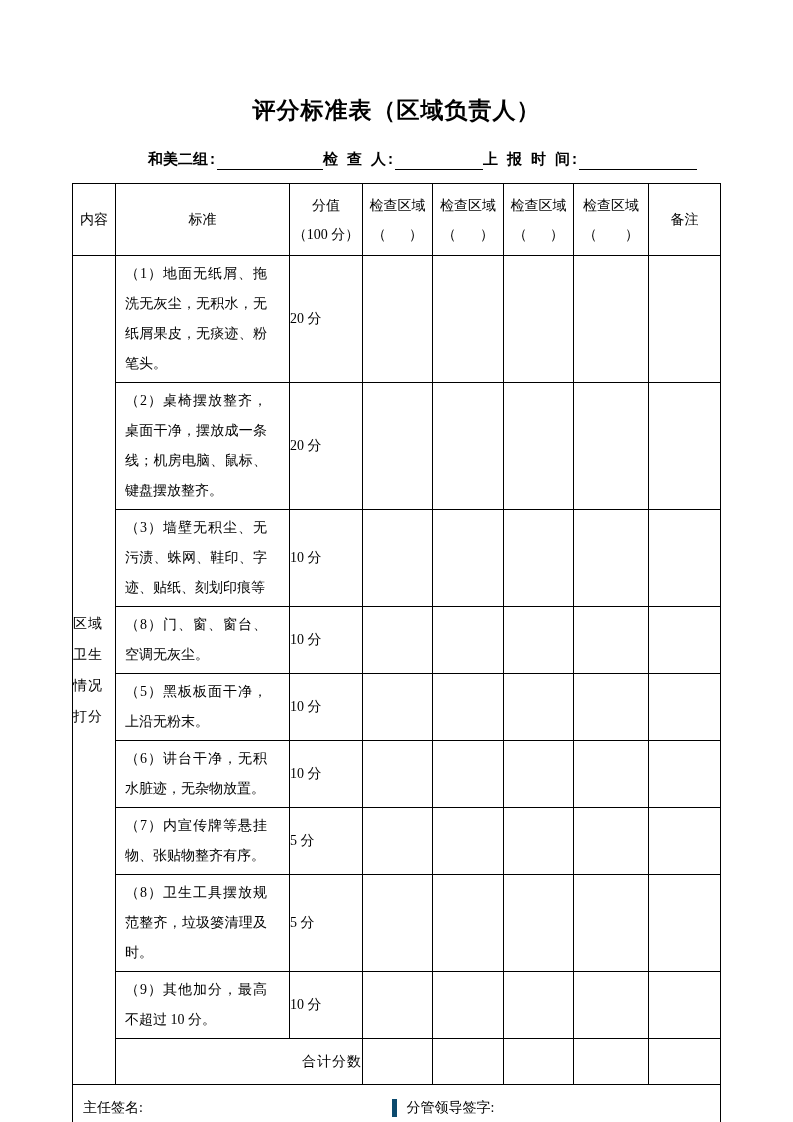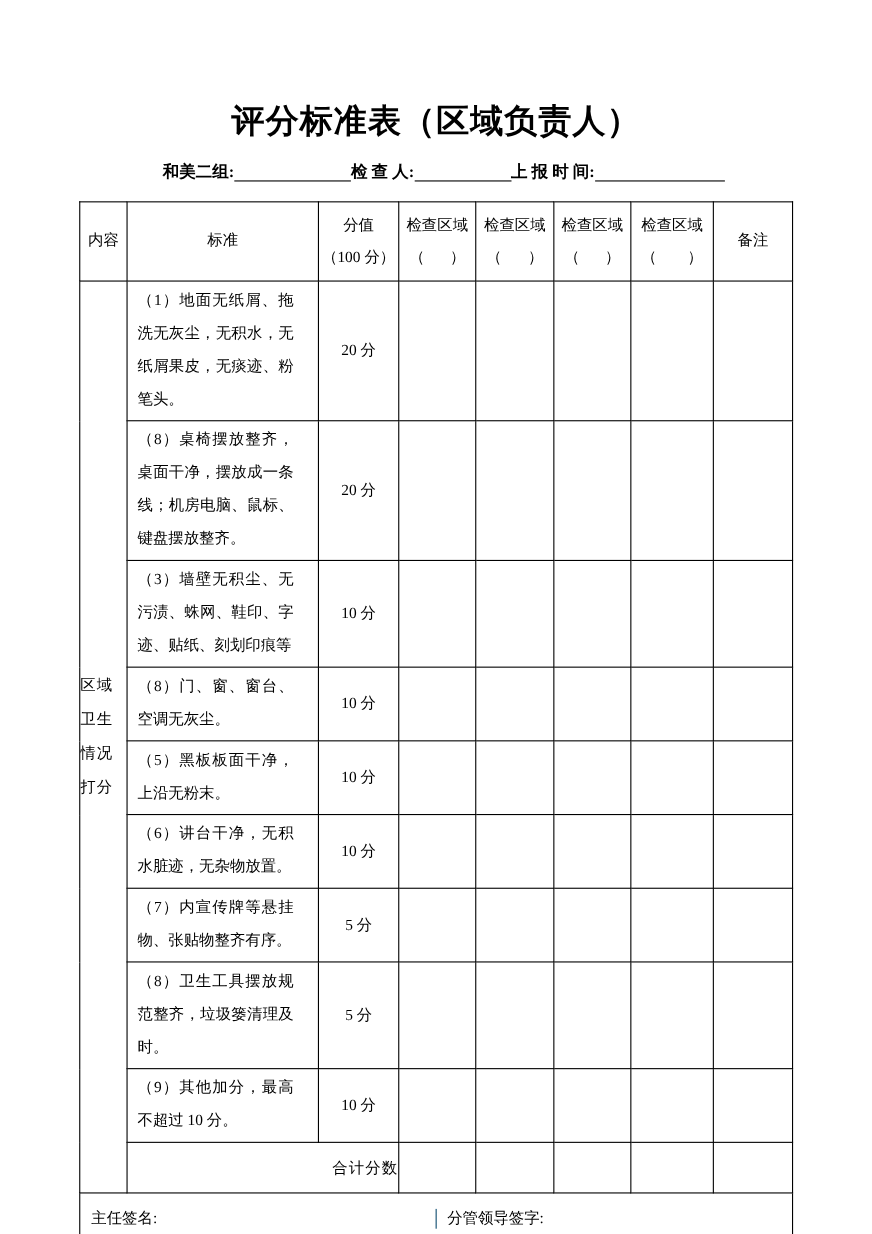--- a/index.html
+++ b/index.html
@@ -8,33 +8,35 @@
     width: 793px; height: 1122px;
     font-family: "Liberation Serif", "DejaVu Serif", serif;
     color: #000;
     position: relative;
     overflow: hidden;
   }
   .page { padding-top: 95px; }
 
   .doc-title {
     text-align: center;
-    font-size: 30px;
+    font-size: 23px;
     font-weight: bold;
     letter-spacing: 1px;
     line-height: 32px;
   }
 
   .form-header {
     margin: 21px 0 0 148px;
     font-size: 15px;
     font-weight: bold;
     height: 22px;
     white-space: nowrap;
     display: flex;
+    align-items: flex-end;
+    font-family: Liberation Mono, monospace;
   }
   .form-header .lbl { line-height: 18px; }
   .blank-line {
     display: inline-block;
     border-bottom: 1.5px solid #000;
     height: 17px;
   }
   .blank-group { width: 106px; }
   .blank-inspector { width: 88px; }
   .blank-report { width: 118px; }
@@ -67,32 +69,32 @@
     line-height: 31px;
     letter-spacing: 1px;
   }
   td.standard-cell {
     padding: 3px 22px 3px 9px;
     line-height: 30px;
     text-align: justify;
     text-align-last: left;
     vertical-align: middle;
   }
-  td.score-cell { text-align: center; }
+  td.score-cell { text-align: left; }
   td.total-cell { text-align: right; letter-spacing: 1px; }
 
   td.sig-cell { padding: 0; }
   .sig-wrap { display: flex; height: 100%; align-items: stretch; }
   .sig-half {
     width: 50%;
     display: flex;
     align-items: center;
     padding-left: 10px;
   }
-  .sig-left { border-right: 1px solid #0c4a6e; }
+  .sig-left { border-right: 5px solid #0c4a6e; }
 </style>
 </head>
 <body>
 
 <div class="page">
 
   <div class="doc-title">评分标准表（区域负责人）</div>
 
   <div class="form-header">
     <span class="lbl">和美二组:</span>
@@ -162,21 +164,21 @@
       <td class="standard-cell">（1）地面无纸屑、拖洗无灰尘，无积水，无纸屑果皮，无痰迹、粉笔头。</td>
       <td class="score-cell">20 分</td>
       <td></td>
       <td></td>
       <td></td>
       <td></td>
       <td></td>
     </tr>
 
     <tr style="height:92px">
-      <td class="standard-cell">（8）桌椅摆放整齐，桌面干净，摆放成一条线；机房电脑、鼠标、键盘摆放整齐。</td>
+      <td class="standard-cell">（2）桌椅摆放整齐，桌面干净，摆放成一条线；机房电脑、鼠标、键盘摆放整齐。</td>
       <td class="score-cell">20 分</td>
       <td></td>
       <td></td>
       <td></td>
       <td></td>
       <td></td>
     </tr>
 
     <tr style="height:86px">
       <td class="standard-cell">（3）墙壁无积尘、无污渍、蛛网、鞋印、字迹、贴纸、刻划印痕等</td>

